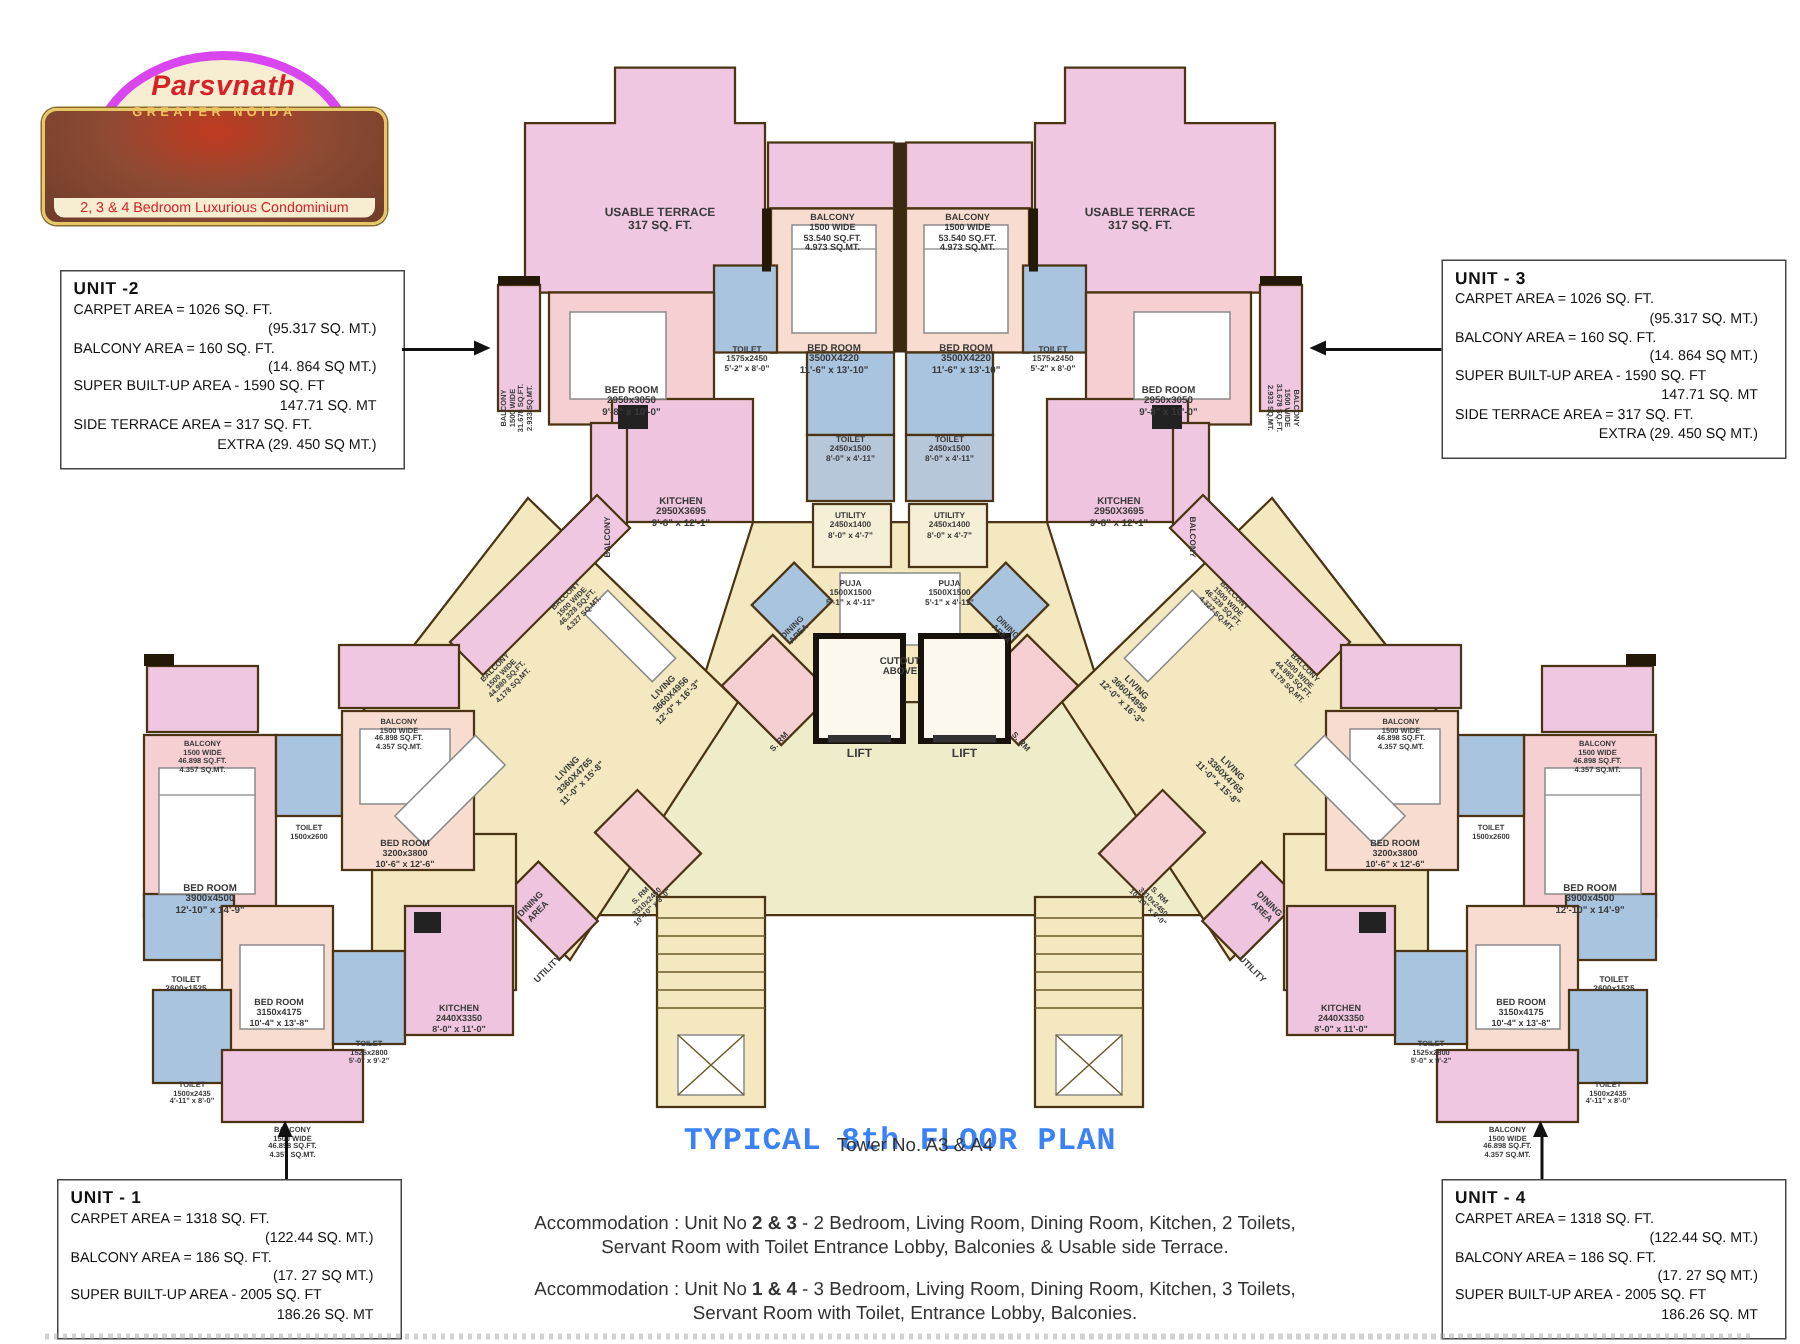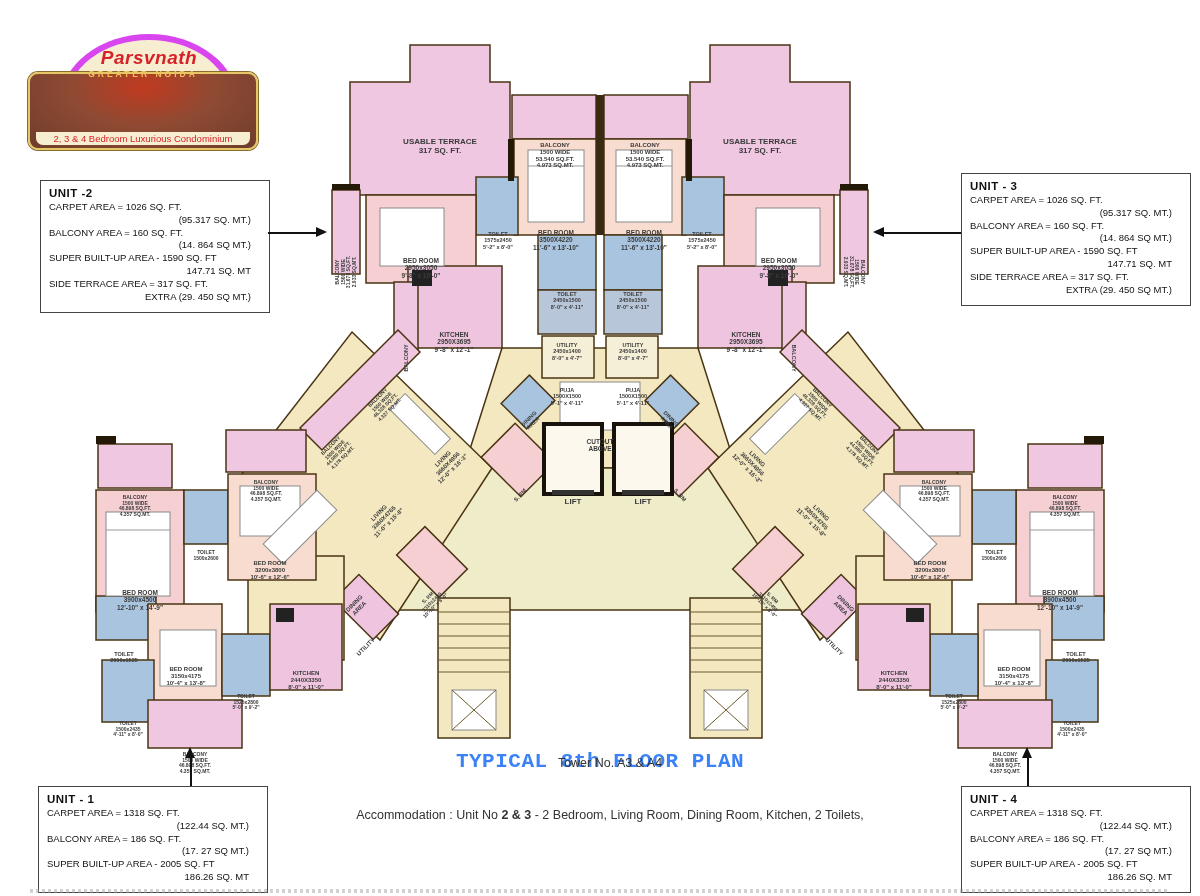--- a/index.html
+++ b/index.html
@@ -407,16 +407,21 @@
   <div class="tri tri-l" style="left:873px;top:227px"></div>
   <div class="conn" style="left:190px;top:758px;width:2px;height:28px"></div>
   <div class="tri tri-u" style="left:185px;top:747px"></div>
   <div class="conn" style="left:1027px;top:758px;width:2px;height:28px"></div>
   <div class="tri tri-u" style="left:1022px;top:747px"></div>
 
   <div class="plan-title">TYPICAL 8th FLOOR PLAN</div>
   <div class="tb-line tb-tower">Tower No. A3 &amp; A4</div>
   <div class="tb-line tb-acc1">
     <span>Accommodation : Unit No </span><b>2 &amp; 3</b><span> - 2 Bedroom, Living Room, Dining Room, Kitchen, 2 Toilets,</span><br>
+    <span>Servant Room with Toilet Entrance Lobby, Balconies &amp; Usable side Terrace.</span>
+  </div>
+  <div class="tb-line tb-acc2">
+    <span>Accommodation : Unit No </span><b>1 &amp; 4</b><span> - 3 Bedroom, Living Room, Dining Room, Kitchen, 3 Toilets,</span><br>
+    <span>Servant Room with Toilet, Entrance Lobby, Balconies.</span>
   </div>
 
   <div class="disclaimer"></div>
 </div>
 
 </body></html>

